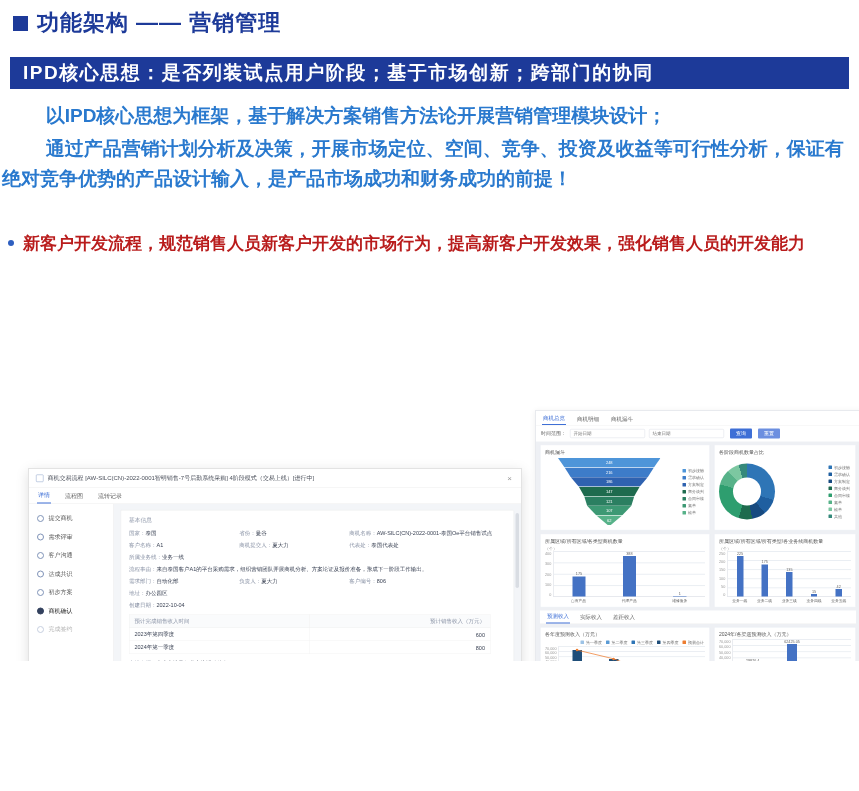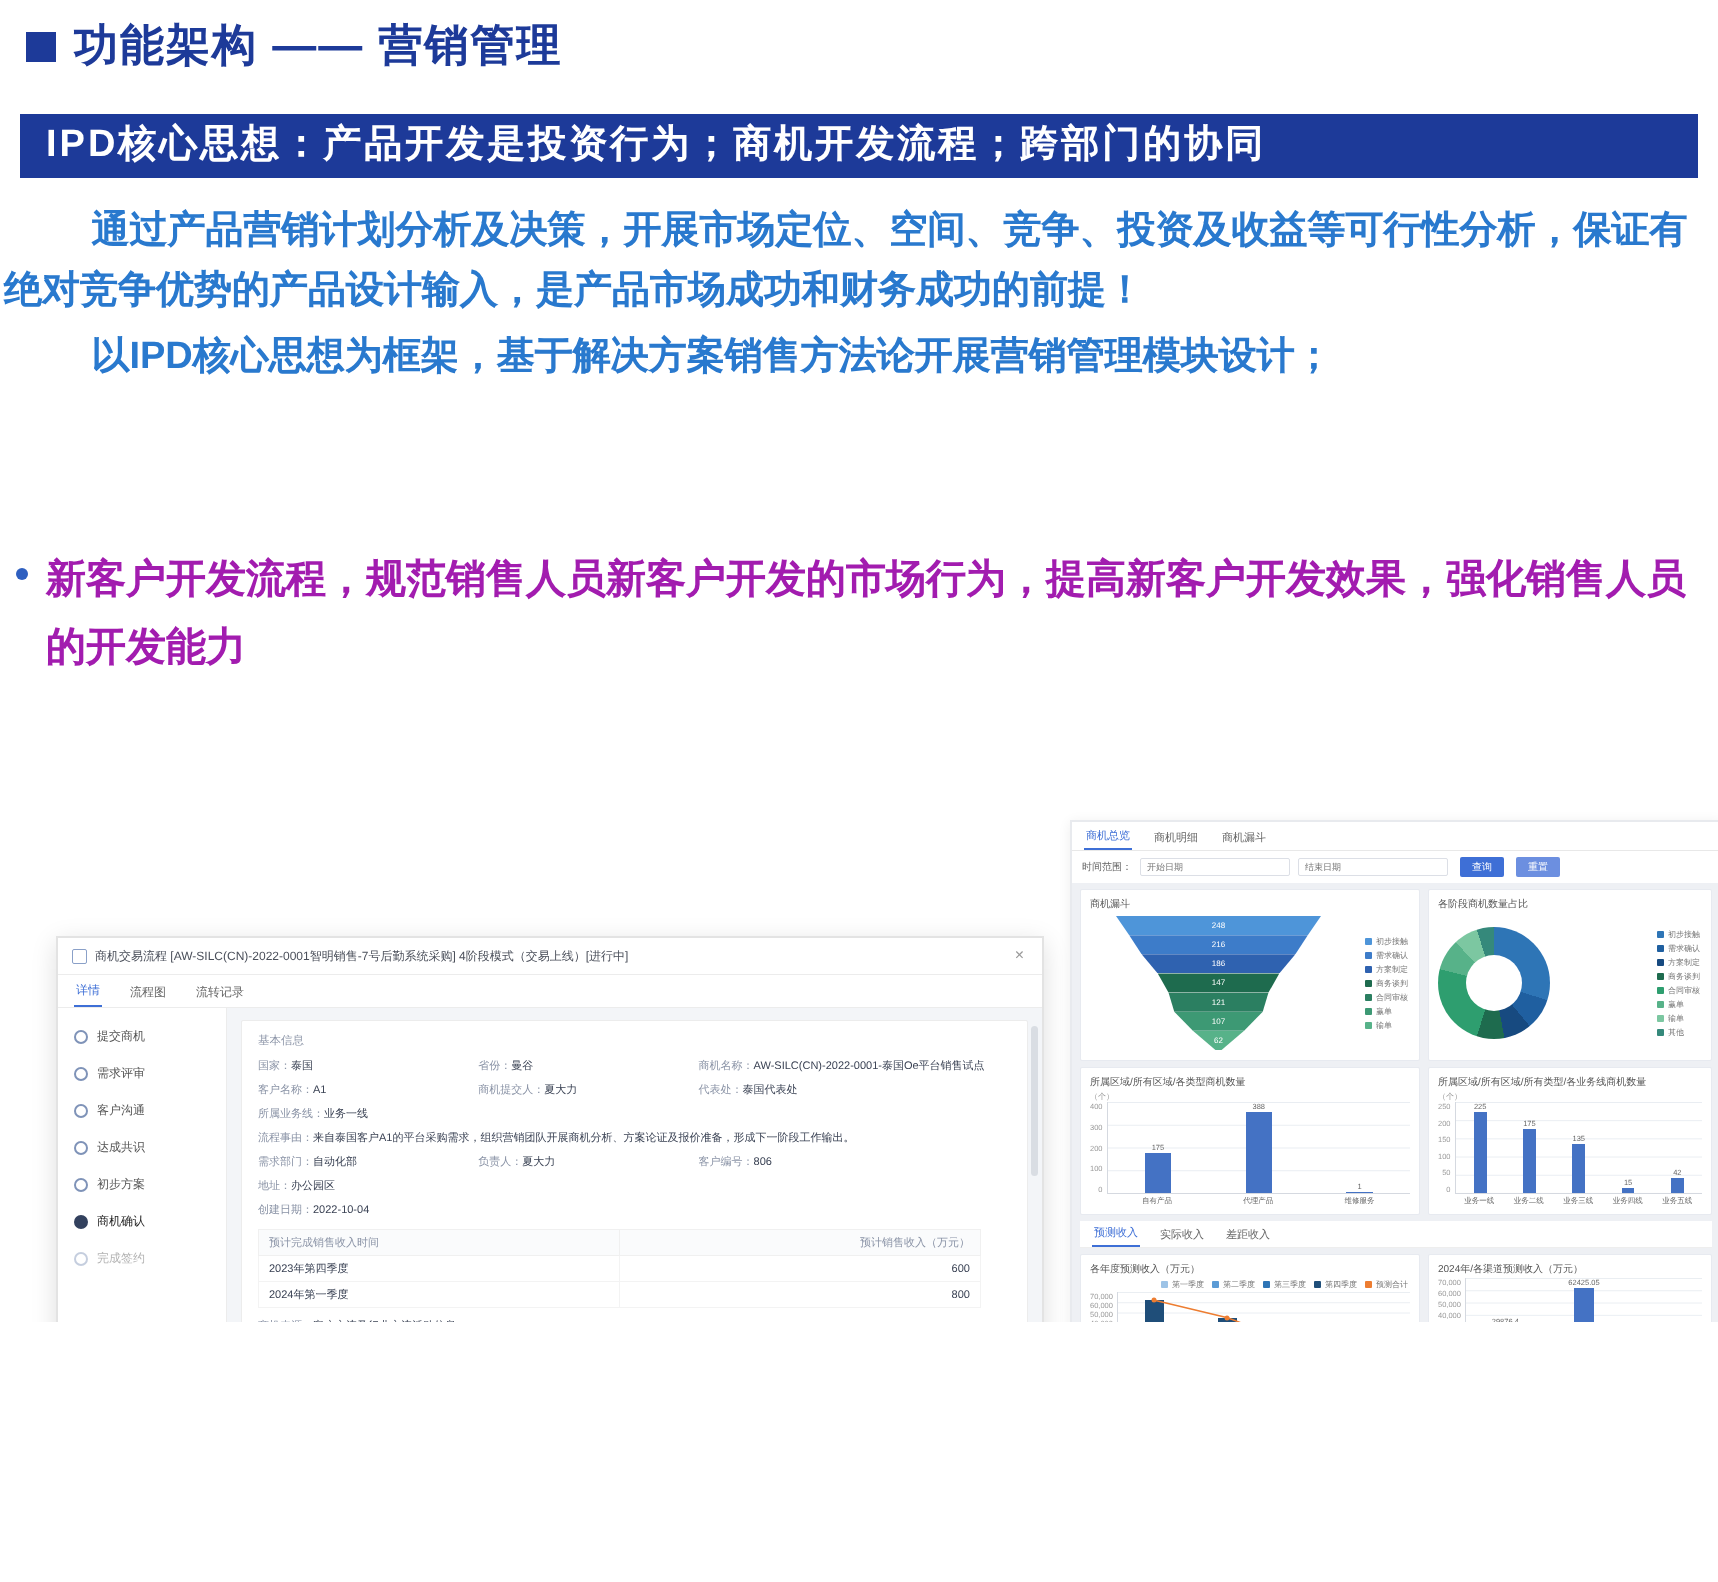--- a/index.html
+++ b/index.html
@@ -10,22 +10,22 @@
   .s-title{position:absolute;left:13px;top:8px;display:flex;align-items:center;gap:9px;
            font-size:22px;font-weight:bold;color:#1D3A99;letter-spacing:1px;}
   .s-title .sq{width:15px;height:15px;background:#1D3A99;flex:none;}
   .s-banner{position:absolute;left:10px;top:57px;width:839px;height:32px;background:#1D3A99;
             color:#fff;font-weight:bold;font-size:19px;line-height:32px;padding-left:13px;
             box-sizing:border-box;letter-spacing:1.5px;}
   .s-para{position:absolute;left:2px;top:101px;width:856px;color:#2979CE;font-weight:bold;
           font-size:19px;line-height:1.58;}
   .s-para p{margin:0 0 3px;text-indent:2.3em;}
   .s-bullets{position:absolute;left:8px;top:230px;width:847px;}
-  .s-bullets .bli{position:relative;padding-left:15px;font-size:20px;color:#a21caf;
-                  line-height:1.68;margin-bottom:12px;font-weight:bold;margin-top:44px;}
+  .s-bullets .bli{position:relative;padding-left:15px;font-size:17px;color:#b91c1c;
+                  line-height:1.68;margin-bottom:12px;font-weight:bold;}
   .s-bullets .bli .dot{position:absolute;left:0;top:10px;width:6px;height:6px;border-radius:50%;background:#2E5FC0;}
 
   
   .form-win{position:absolute;left:28px;top:468px;width:492px;height:307px;background:#fff;
             border:1px solid #e3e3e3;box-shadow:0 3px 12px rgba(0,0,0,.13);overflow:hidden;}
   .dash-win{position:absolute;left:535px;top:410px;width:324px;height:381px;overflow:hidden;
             border:1px solid #e8eaee;box-shadow:0 1px 6px rgba(0,0,0,.07);background:#eef0f4;}
   .scaled{transform:scale(.5);transform-origin:0 0;}
 
   
@@ -127,26 +127,26 @@
 <body>
 
 <div id="slide">
 
   <div class="s-title">
     <span class="sq"></span>
     <span>功能架构 —— 营销管理</span>
   </div>
 
   <div class="s-banner">
-    <span>IPD核心思想：产品开发是投资行为；商机开发流程；跨部门的协同</span>
+    <span>IPD核心思想：是否列装试点用户阶段；基于市场创新；跨部门的协同</span>
   </div>
 
   <div class="s-para">
+    <p>以IPD核心思想为框架，基于解决方案销售方法论开展营销管理模块设计；</p>
     <p>通过产品营销计划分析及决策，开展市场定位、空间、竞争、投资及收益等可行性分析，保证有绝对竞争优势的产品设计输入，是产品市场成功和财务成功的前提！</p>
-    <p>以IPD核心思想为框架，基于解决方案销售方法论开展营销管理模块设计；</p>
   </div>
 
   <div class="s-bullets">
     <div class="bli"><span class="dot"></span><span>新客户开发流程，规范销售人员新客户开发的市场行为，提高新客户开发效果，强化销售人员的开发能力</span></div>
   </div>
 
   <div class="form-win">
     <div class="form-in scaled">
       <div class="f-title">
         <span class="f-ticon"></span>

